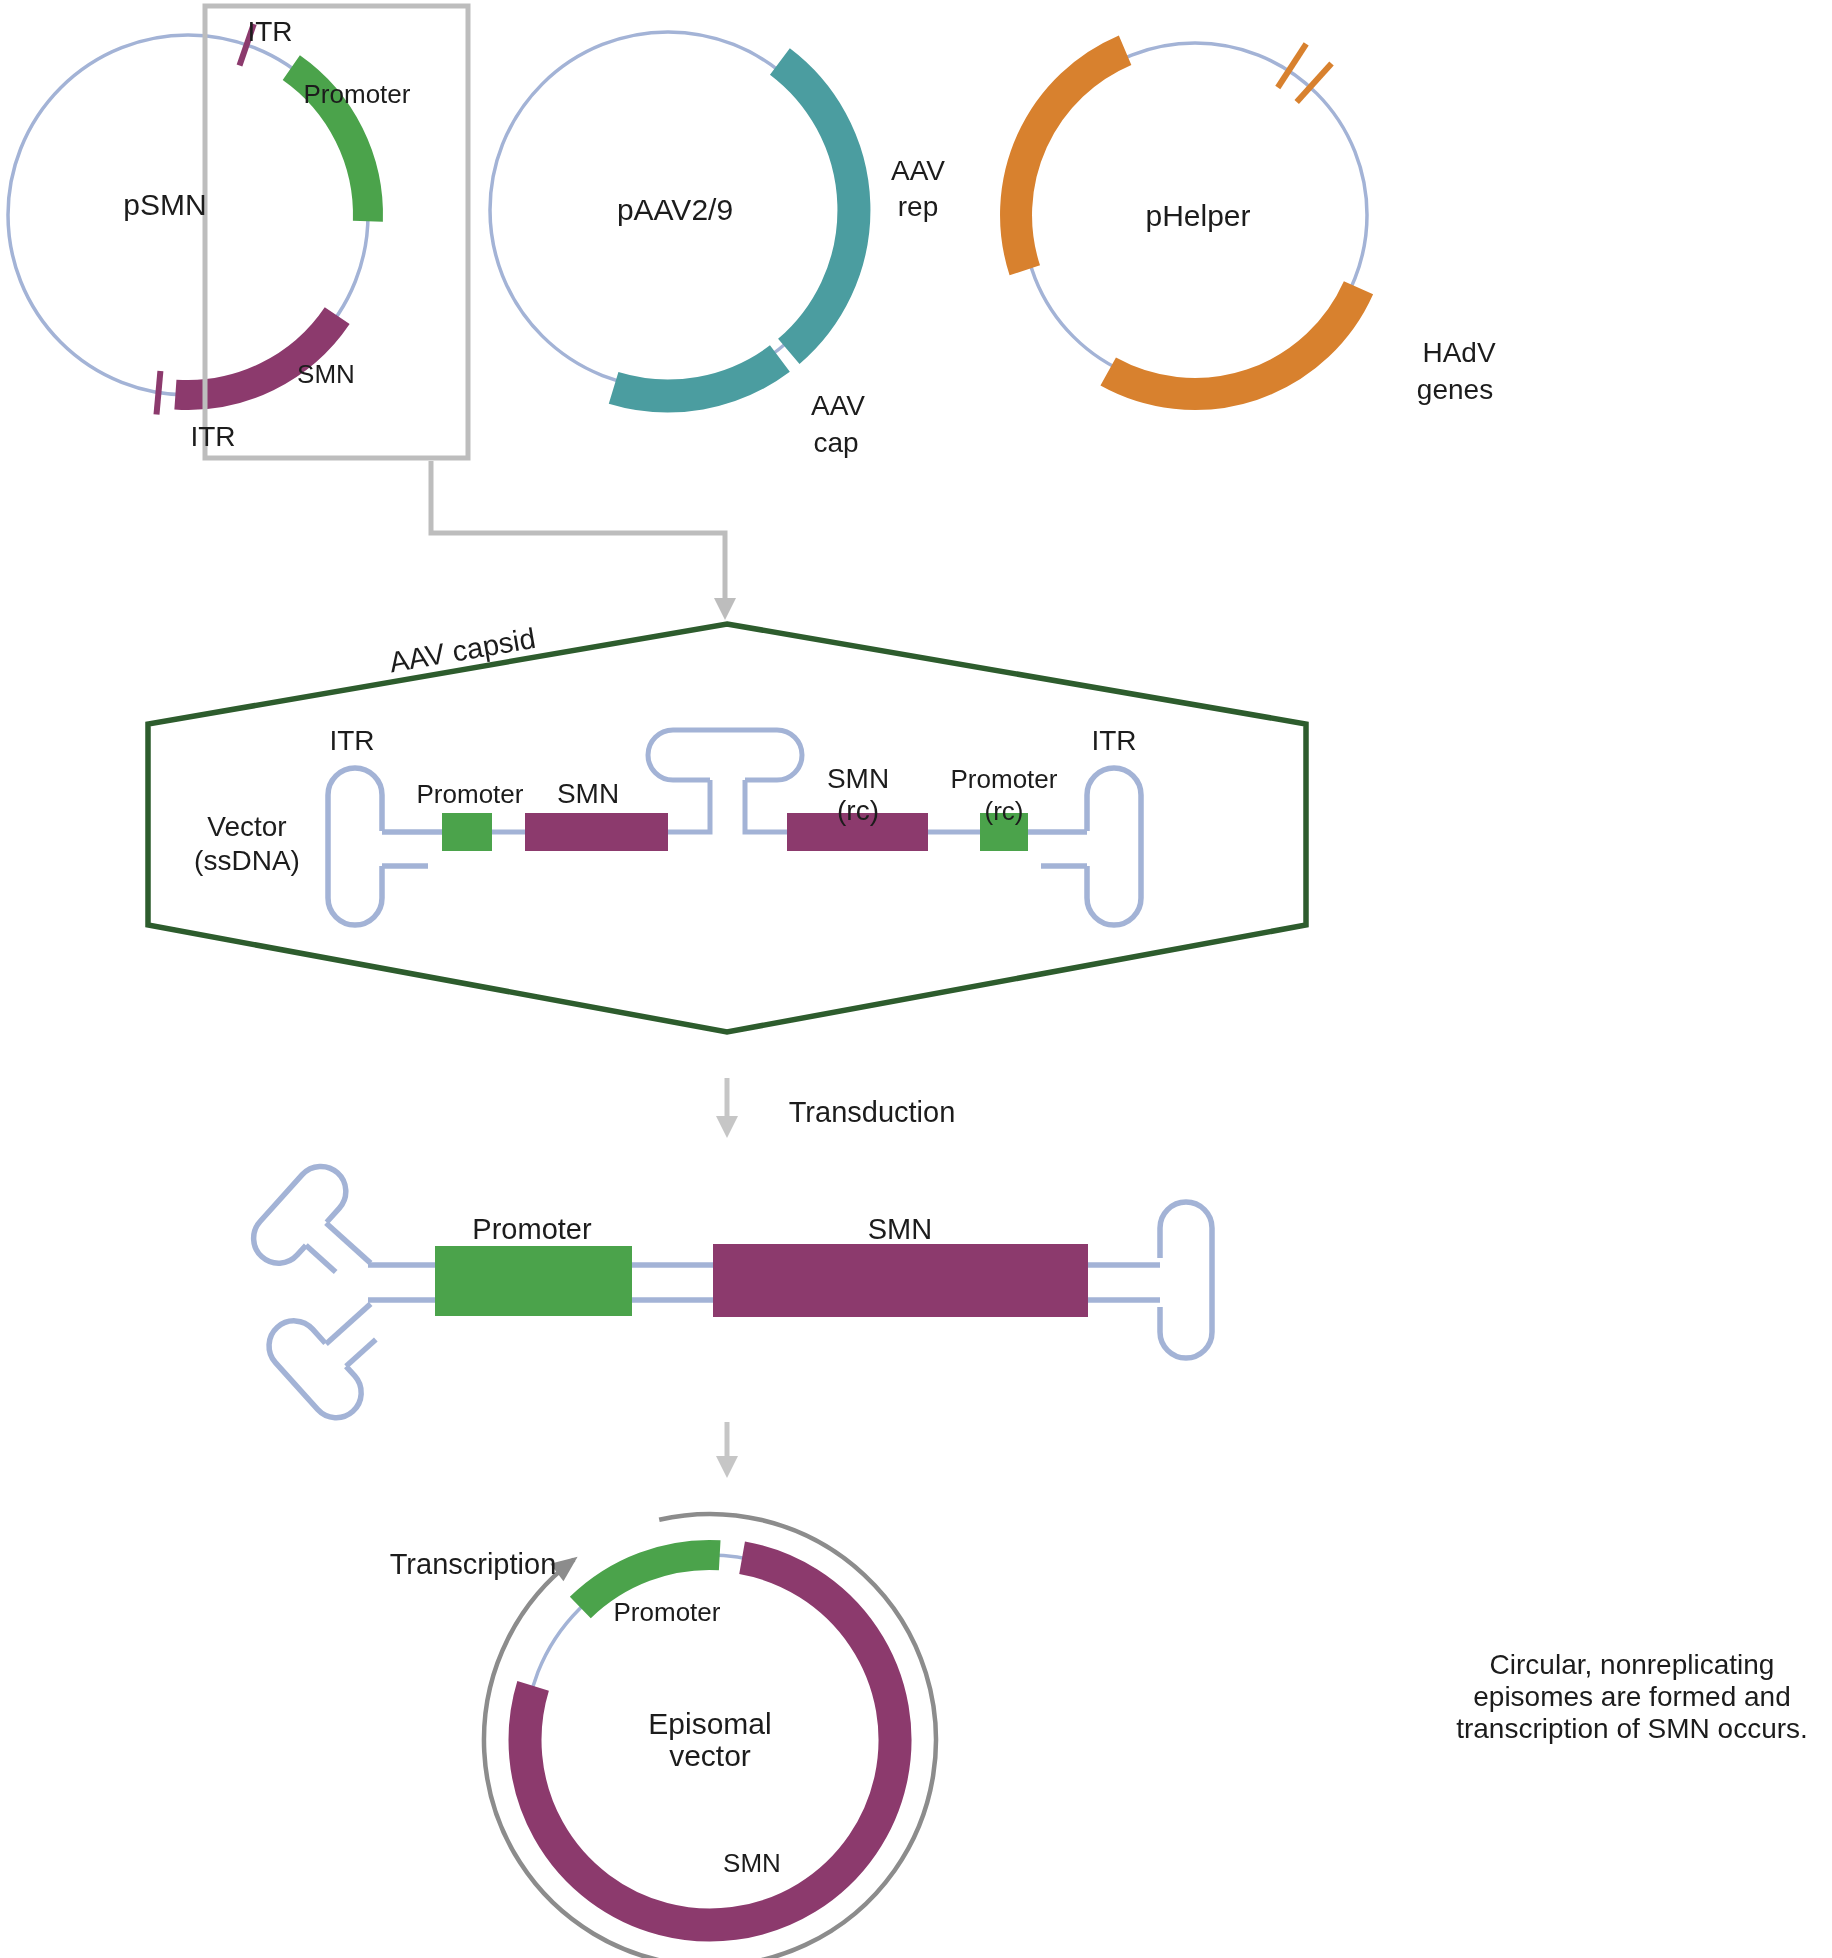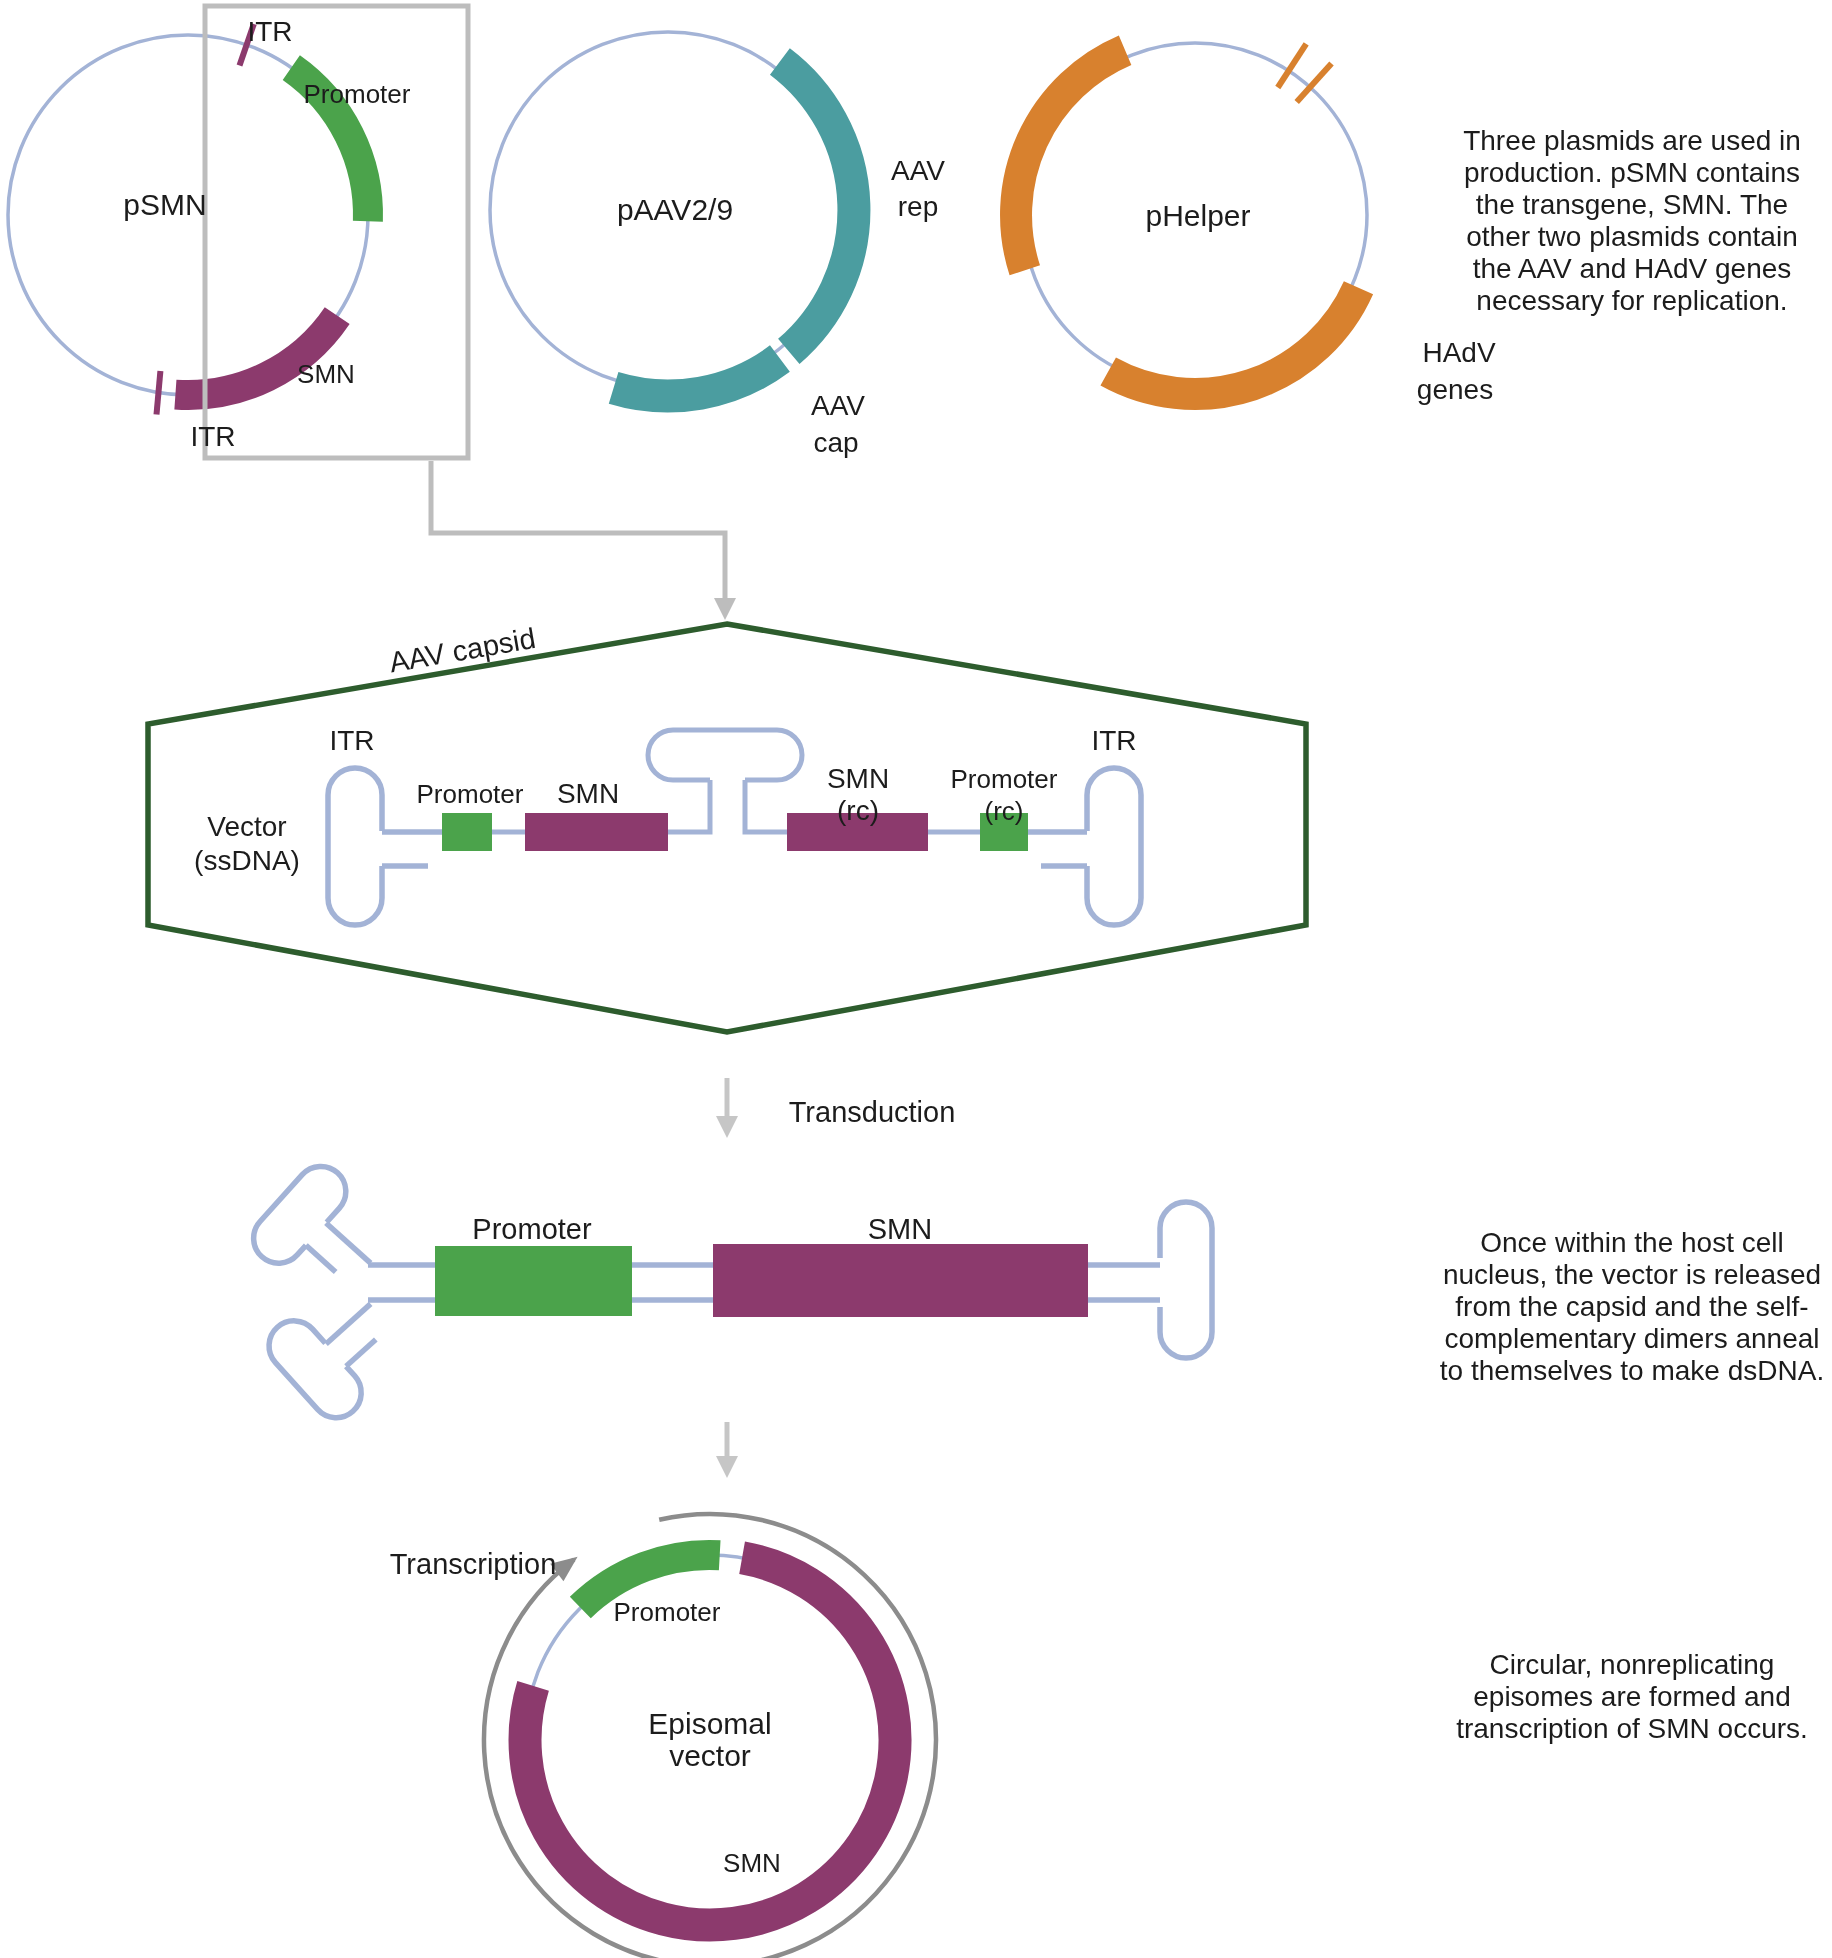--- a/index.html
+++ b/index.html
@@ -146,33 +146,18 @@
 
     <text x="473" y="1574" text-anchor="middle" class="t29">Transcription</text>
     <text x="667" y="1621" text-anchor="middle" class="t26">Promoter</text>
     <text x="710" y="1734" text-anchor="middle" class="t30">Episomal</text>
     <text x="710" y="1766" text-anchor="middle" class="t30">vector</text>
     <text x="752" y="1872" text-anchor="middle" class="t26">SMN</text>
   </g>
 </svg>
 
 
-<div class="caption" style="top:125px">
-      <div>Three plasmids are used in</div>
-      <div>production. pSMN contains</div>
-      <div>the transgene, SMN. The</div>
-      <div>other two plasmids contain</div>
-      <div>the AAV and HAdV genes</div>
-      <div>necessary for replication.</div>
-    </div>
-<div class="caption" style="top:1227px">
-      <div>Once within the host cell</div>
-      <div>nucleus, the vector is released</div>
-      <div>from the capsid and the self-</div>
-      <div>complementary dimers anneal</div>
-      <div>to themselves to make dsDNA.</div>
-    </div>
 <div class="caption" style="top:1649px">
       <div>Circular, nonreplicating</div>
       <div>episomes are formed and</div>
       <div>transcription of SMN occurs.</div>
     </div>
 </div>
 
 </body></html>

